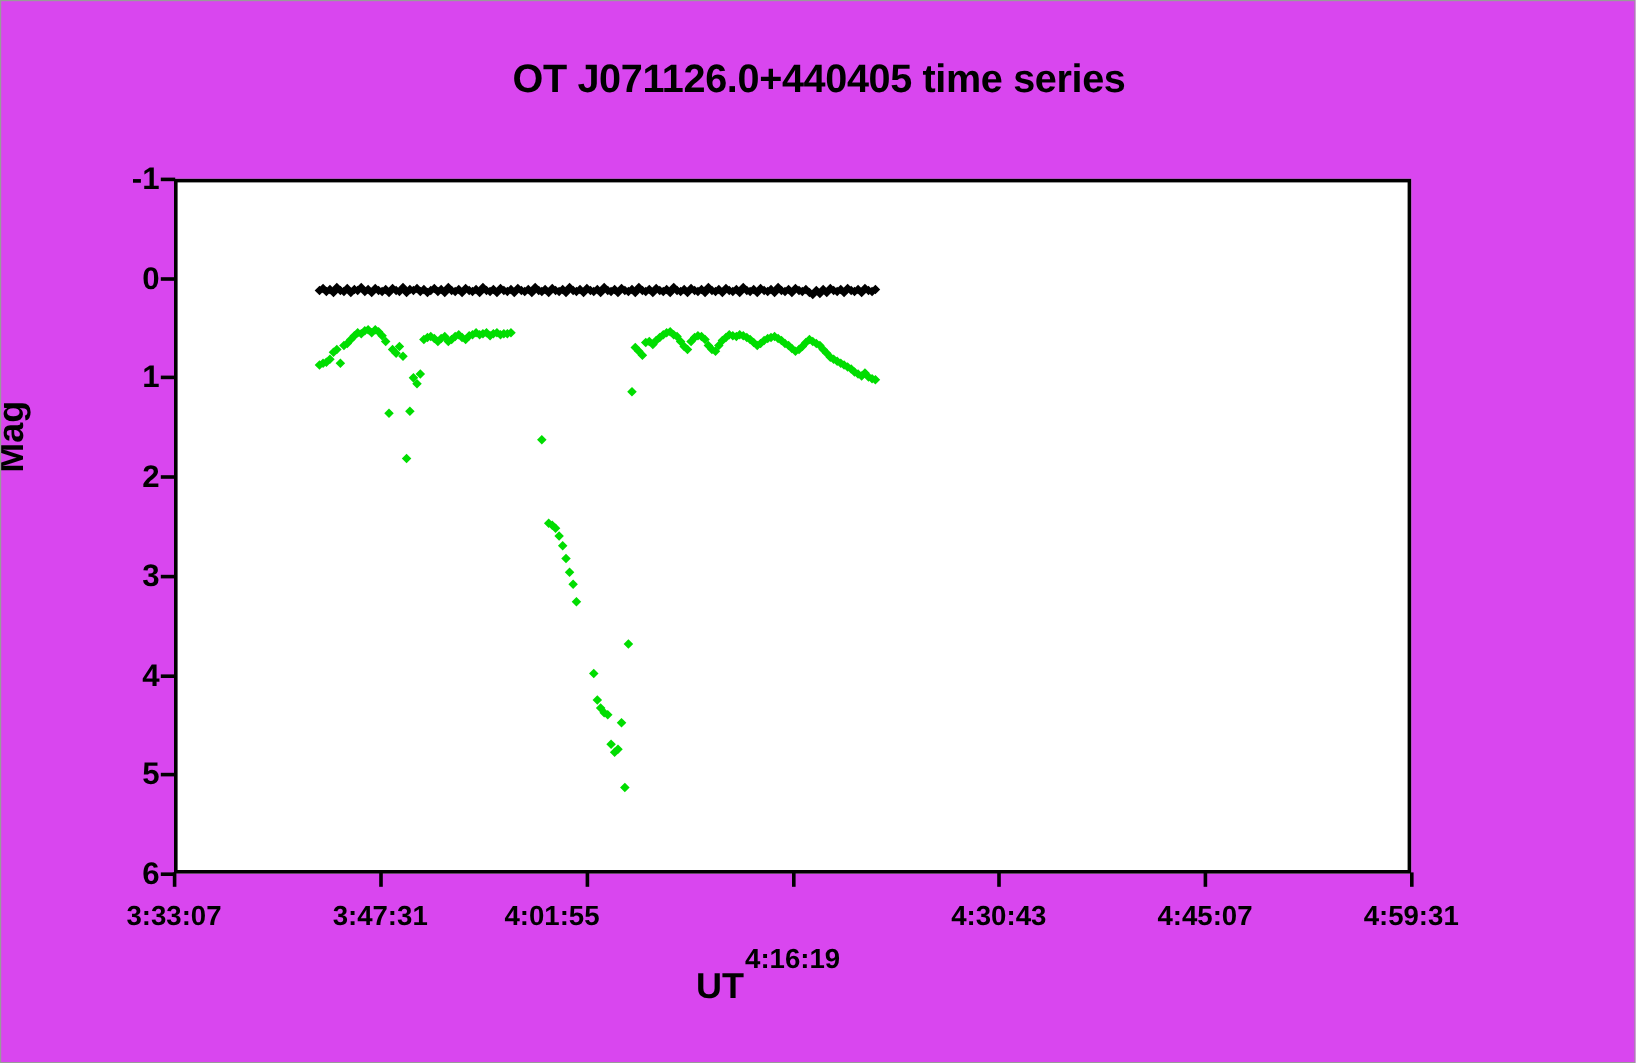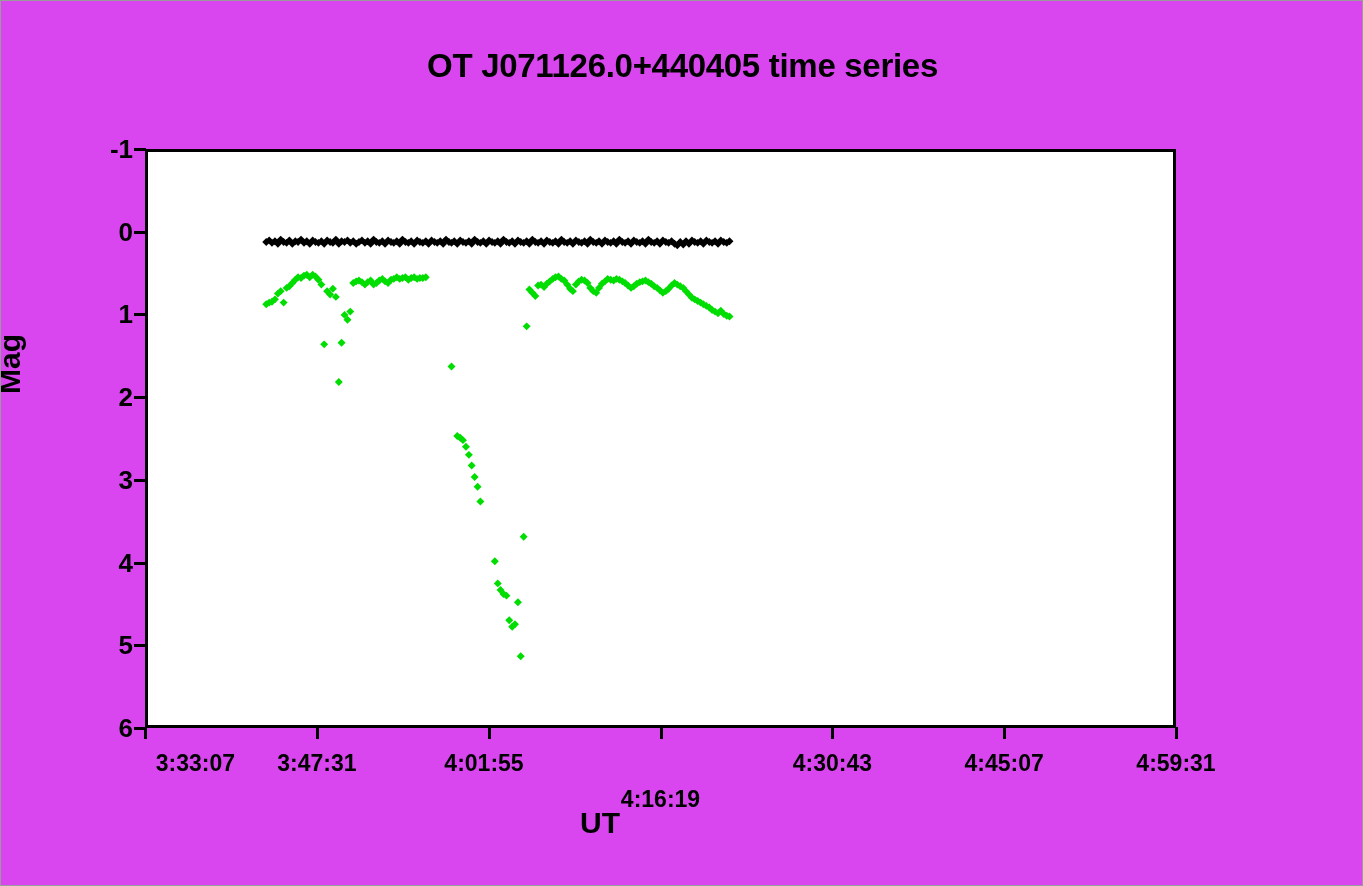--- a/index.html
+++ b/index.html
@@ -471,25 +471,25 @@
       <div class="ytick-label" style="left: 62px; top: 478.857px;">3</div>
       <div class="ytick-mark" style="left: 133px; top: 477.857px;"></div>
       <div class="ytick-label" style="left: 62px; top: 561.571px;">4</div>
       <div class="ytick-mark" style="left: 133px; top: 560.571px;"></div>
       <div class="ytick-label" style="left: 62px; top: 644.286px;">5</div>
       <div class="ytick-mark" style="left: 133px; top: 643.286px;"></div>
       <div class="ytick-label" style="left: 62px; top: 727px;">6</div>
       <div class="ytick-mark" style="left: 133px; top: 726px;"></div>
     </div>
   <div id="x-axis">
-      <div class="xtick-label" style="left: 144px; top: 749px; text-align: right;">3:33:07</div>
+      <div class="xtick-label" style="left: 144px; top: 749px;">3:33:07</div>
       <div class="xtick-mark" style="left: 143px; top: 726px;"></div>
       <div class="xtick-label" style="left: 315.833px; top: 749px;">3:47:31</div>
       <div class="xtick-mark" style="left: 314.833px; top: 726px;"></div>
-      <div class="xtick-label" style="left: 483px; top: 749px;">4:01:55</div>
+      <div class="xtick-label" style="left: 459px; top: 749px;">4:01:55</div>
       <div class="xtick-mark" style="left: 486.667px; top: 726px;"></div>
       <div class="xtick-label" style="left: 659.5px; top: 785px;">4:16:19</div>
       <div class="xtick-mark" style="left: 658.5px; top: 726px;"></div>
       <div class="xtick-label" style="left: 831.333px; top: 749px;">4:30:43</div>
       <div class="xtick-mark" style="left: 830.333px; top: 726px;"></div>
       <div class="xtick-label" style="left: 1003.17px; top: 749px; text-align: center;">4:45:07</div>
       <div class="xtick-mark" style="left: 1002.17px; top: 726px;"></div>
       <div class="xtick-label" style="left: 1175px; top: 749px;">4:59:31</div>
       <div class="xtick-mark" style="left: 1174px; top: 726px;"></div>
     </div>

